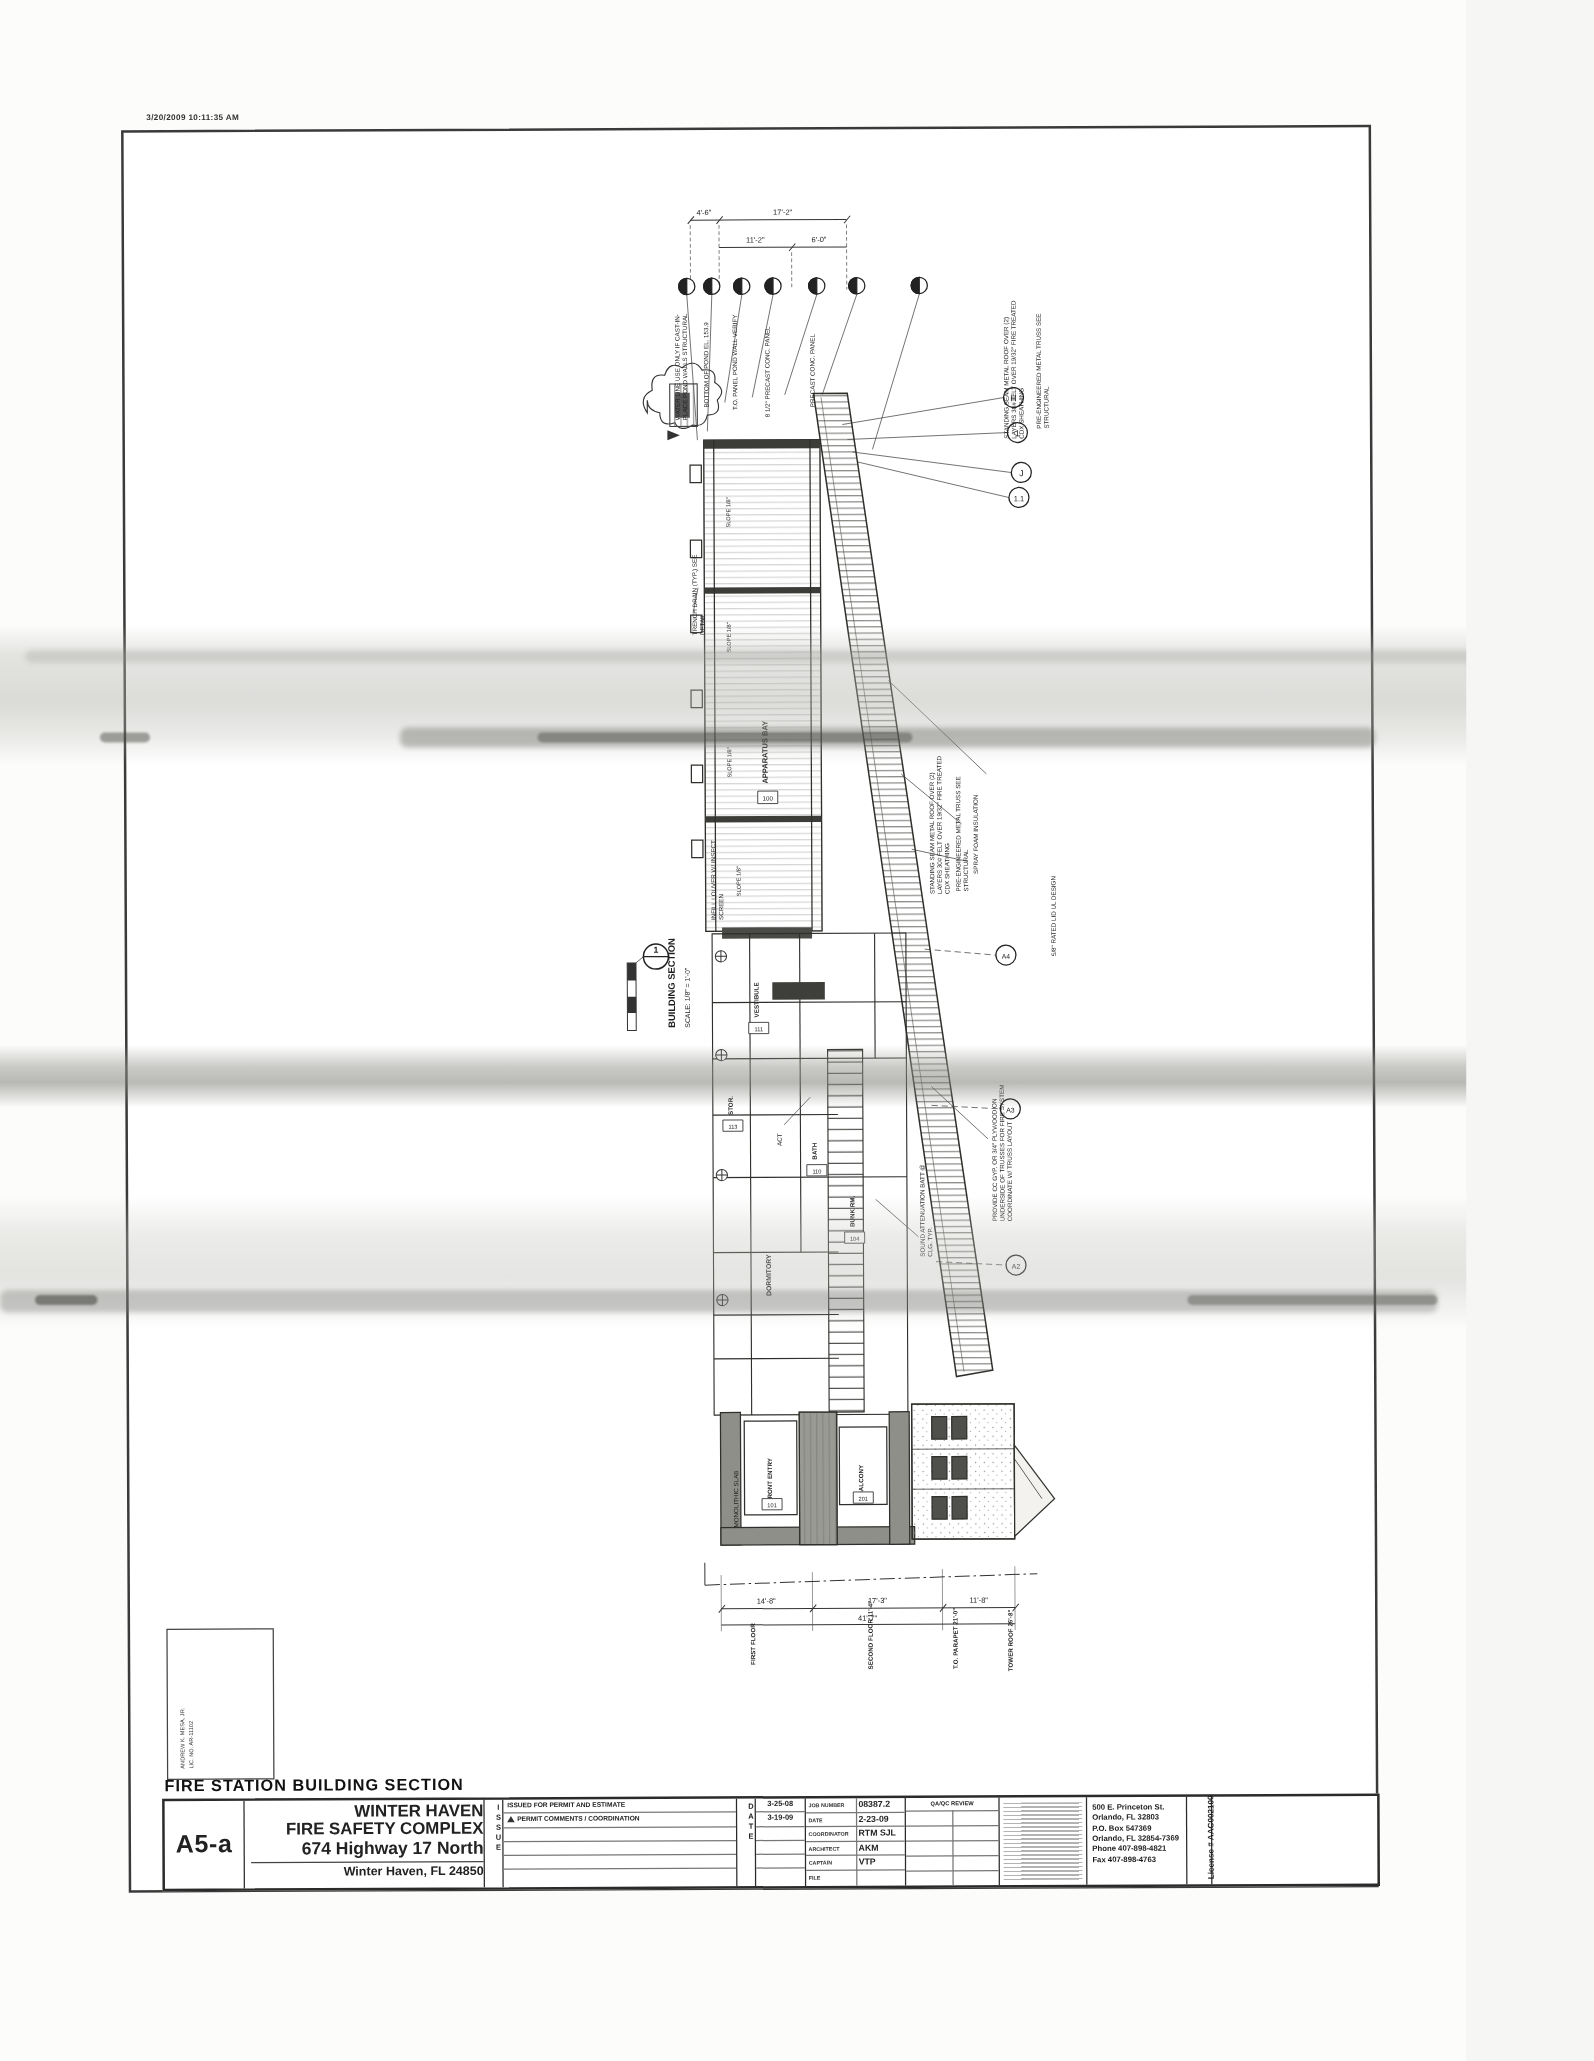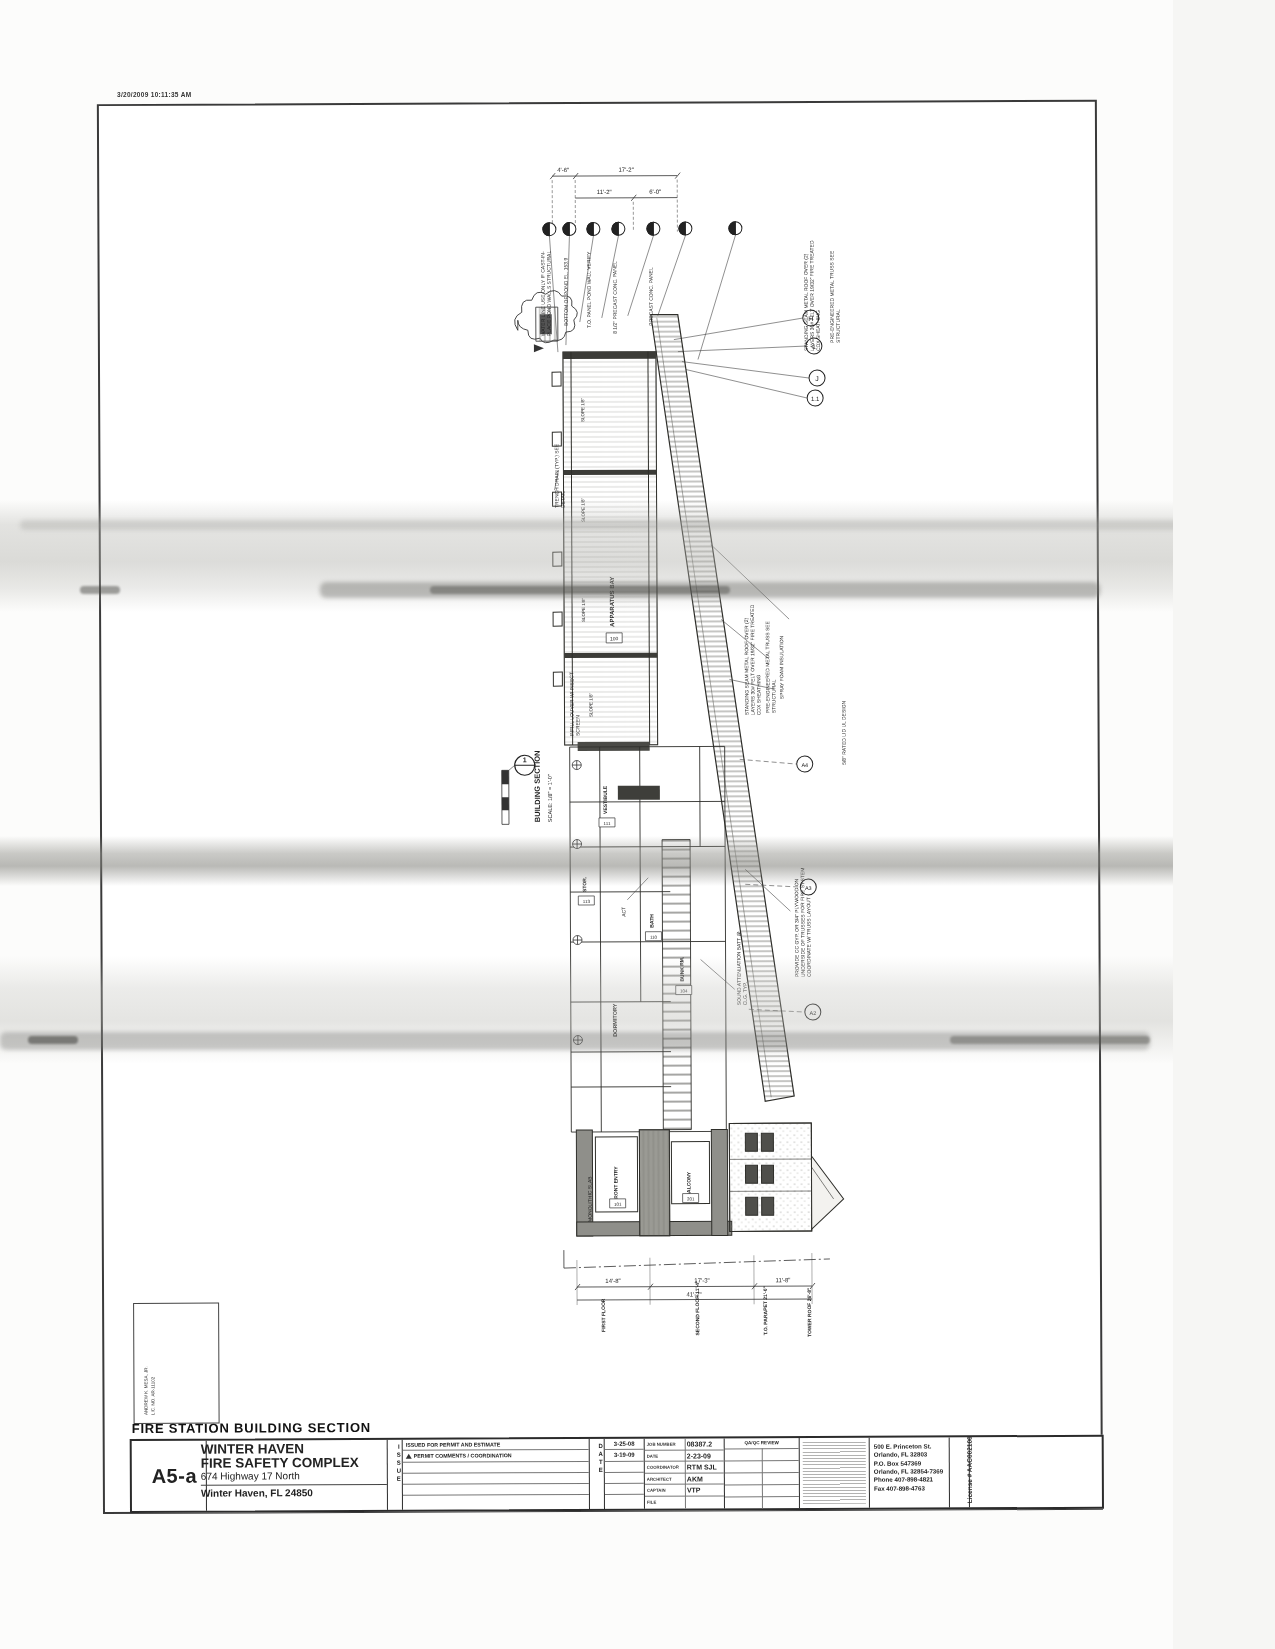--- a/index.html
+++ b/index.html
@@ -11,23 +11,23 @@
   .ts{position:absolute;left:117px;top:91px;font-size:6.5px;font-weight:bold;color:#333;letter-spacing:.3px;}
   
   .note{position:absolute;transform:rotate(-90deg);transform-origin:0 0;
         font-size:5px;line-height:1.15;color:#1d1d1d;text-transform:uppercase;}
   .lvl{position:absolute;transform:rotate(-90deg);transform-origin:0 0;white-space:nowrap;
        font-size:5px;color:#1d1d1d;font-weight:bold;}
   
   .tb{position:absolute;left:127px;top:1437px;width:970px;height:70px;border:2px solid #2b2b2b;background:#fff;}
   .tb .cell{position:absolute;top:0;height:100%;border-right:1.5px solid #2b2b2b;box-sizing:border-box;}
   .sheetnum{font-size:20px;font-weight:bold;display:flex;align-items:center;justify-content:center;letter-spacing:.5px;}
-  .proj{padding:2px 0 0 5px;}
+  .proj{padding:2px 0 0 5px;text-align:right;}
   .proj .l1{font-size:13.5px;font-weight:bold;line-height:1.05;}
-  .proj .l3{font-size:10px;font-weight:normal;line-height:1.2;}
+  .proj .l3{font-size:14px;font-weight:bold;line-height:1.2;}
   .proj .l4{font-size:10px;font-weight:bold;line-height:1.2;border-top:1px solid #444;margin-top:2px;padding-top:2px;}
   .vletters{writing-mode:vertical-rl;text-orientation:upright;font-size:6px;line-height:1;
             letter-spacing:2px;font-weight:bold;padding-top:4px;text-align:center;width:100%;}
   .irow{position:absolute;left:0;width:100%;height:11.3px;border-bottom:1px solid #777;box-sizing:border-box;
         font-size:5.3px;font-weight:bold;padding:2px 0 0 3px;white-space:nowrap;overflow:hidden;}
   .tri{display:inline-block;width:0;height:0;border-left:3px solid transparent;border-right:3px solid transparent;
        border-bottom:5px solid #333;margin-right:2px;vertical-align:-1px;}
   .frow{position:absolute;left:0;width:100%;height:11.6px;border-bottom:1px solid #777;box-sizing:border-box;}
   .flabel{position:absolute;left:2px;top:3px;font-size:4.3px;font-weight:bold;color:#333;}
   .fval{position:absolute;left:42px;top:2px;font-size:7px;font-weight:bold;}
@@ -338,21 +338,21 @@
     <div class="lvl" style="left:760px;top:1336px">T.O. PARAPET 21'-0"</div>
     <div class="lvl" style="left:804px;top:1338px">TOWER ROOF 26'-8"</div>
 
     <div class="sealbox"></div>
     <div class="sealtxt" style="left:141px;top:1413px">ANDREW K. MESA, JR.</div>
     <div class="sealtxt" style="left:148px;top:1413px">LIC. NO. AR-11102</div>
 
     <div class="caption">FIRE STATION BUILDING SECTION</div>
 
     <div class="tb">
-      <div class="cell sheetnum" style="left:11px;width:64px">A5-a</div>
+      <div class="cell sheetnum" style="left:0;width:64px">A5-a</div>
 
       <div class="cell proj" style="left:64px;width:192px">
         <div class="l1">WINTER HAVEN</div>
         <div class="l1">FIRE SAFETY COMPLEX</div>
         <div class="l3">674 Highway 17 North</div>
         <div class="l4">Winter Haven, FL 24850</div>
       </div>
 
       <div class="cell" style="left:256px;width:15px">
         <div class="vletters">ISSUE</div>

